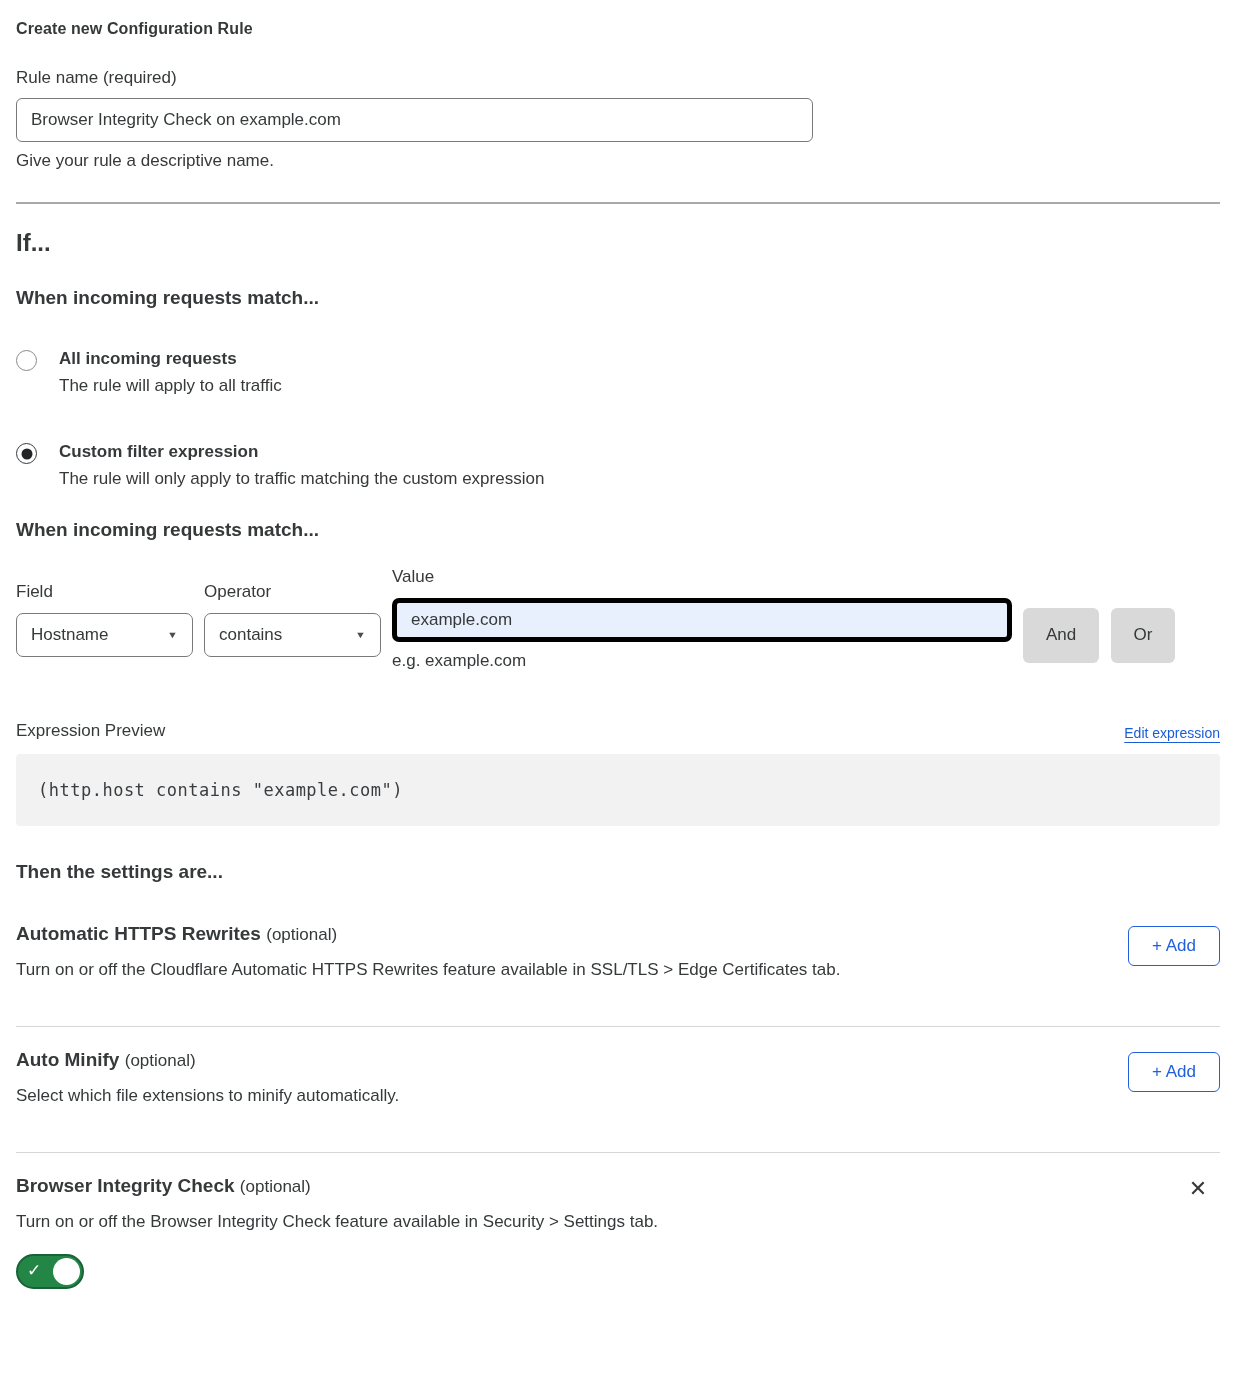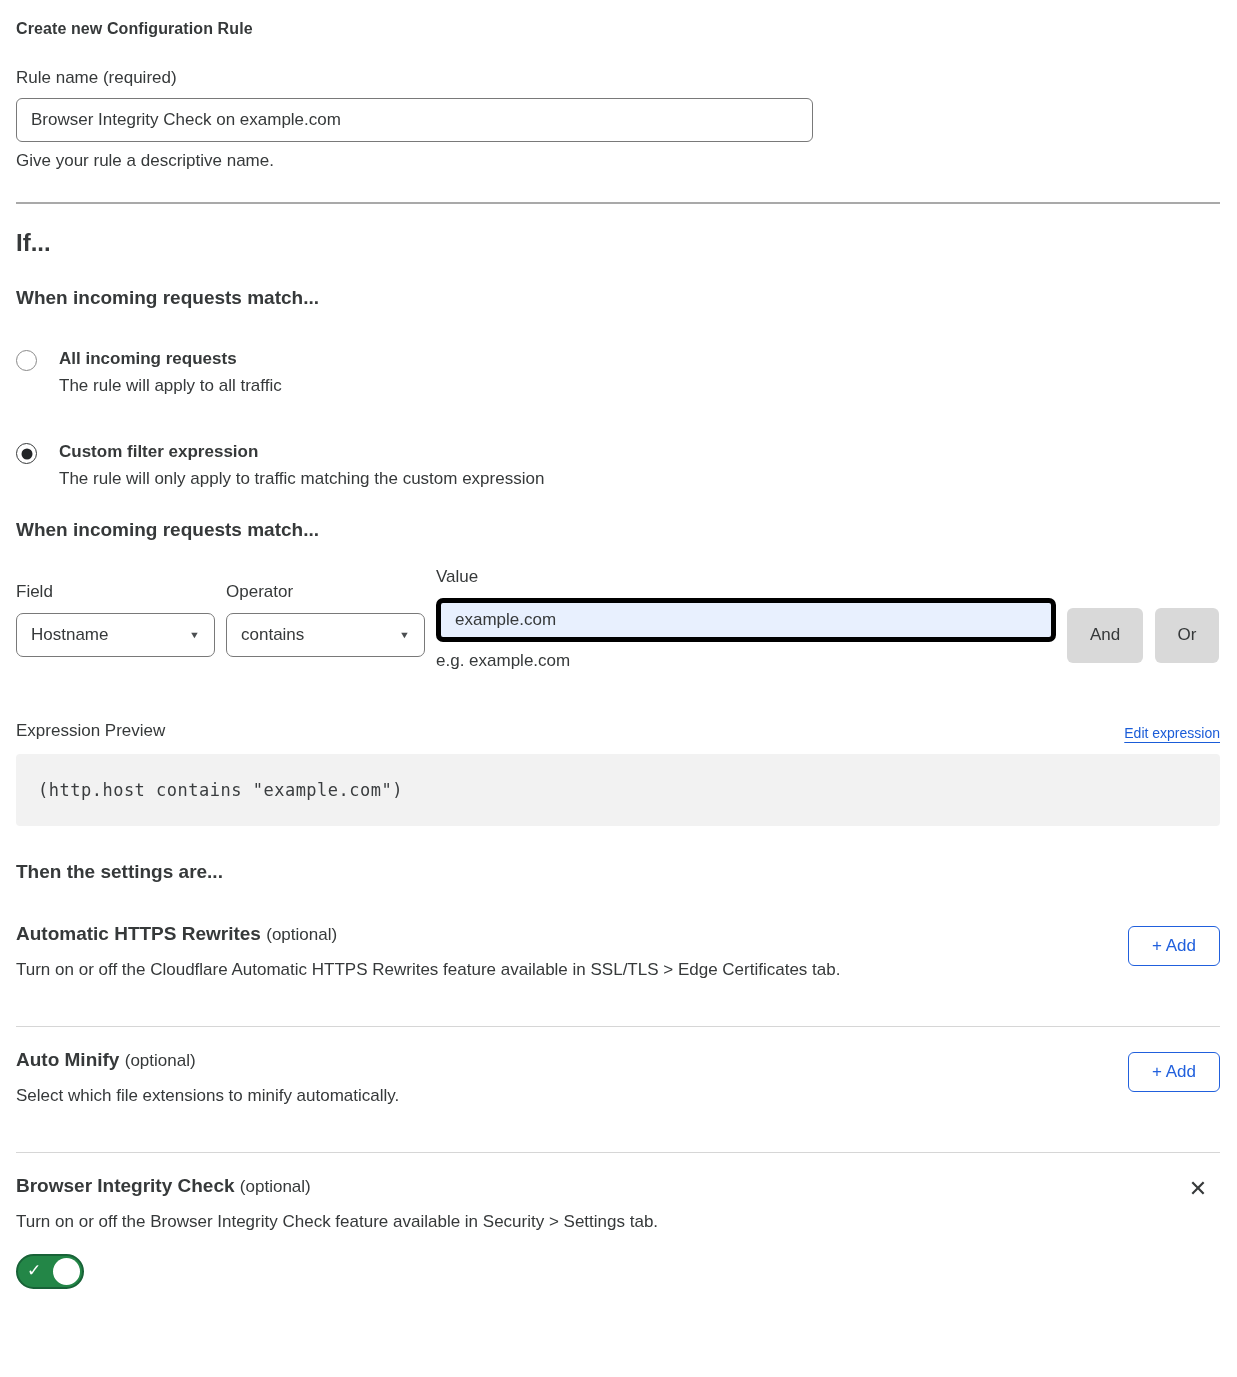--- a/index.html
+++ b/index.html
@@ -87,21 +87,21 @@
     margin-top: 11px;
     height: 44px;
     border: 1px solid #797979;
     border-radius: 7px;
     display: flex;
     align-items: center;
     font-size: 17px;
     background: #fff;
   }
   .select-control {
-    width: 199px;
+    width: 177px;
     padding: 0 14px;
     justify-content: space-between;
     cursor: pointer;
     gap: 32px;
   }
   .select-control .caret { font-size: 11px; color: #4c4f52; transform: scaleY(0.85); }
   .col-field { margin-right: 11px; }
   .col-operator { margin-right: 11px; }
   .col-value { margin-right: 11px; }
   .value-input {

